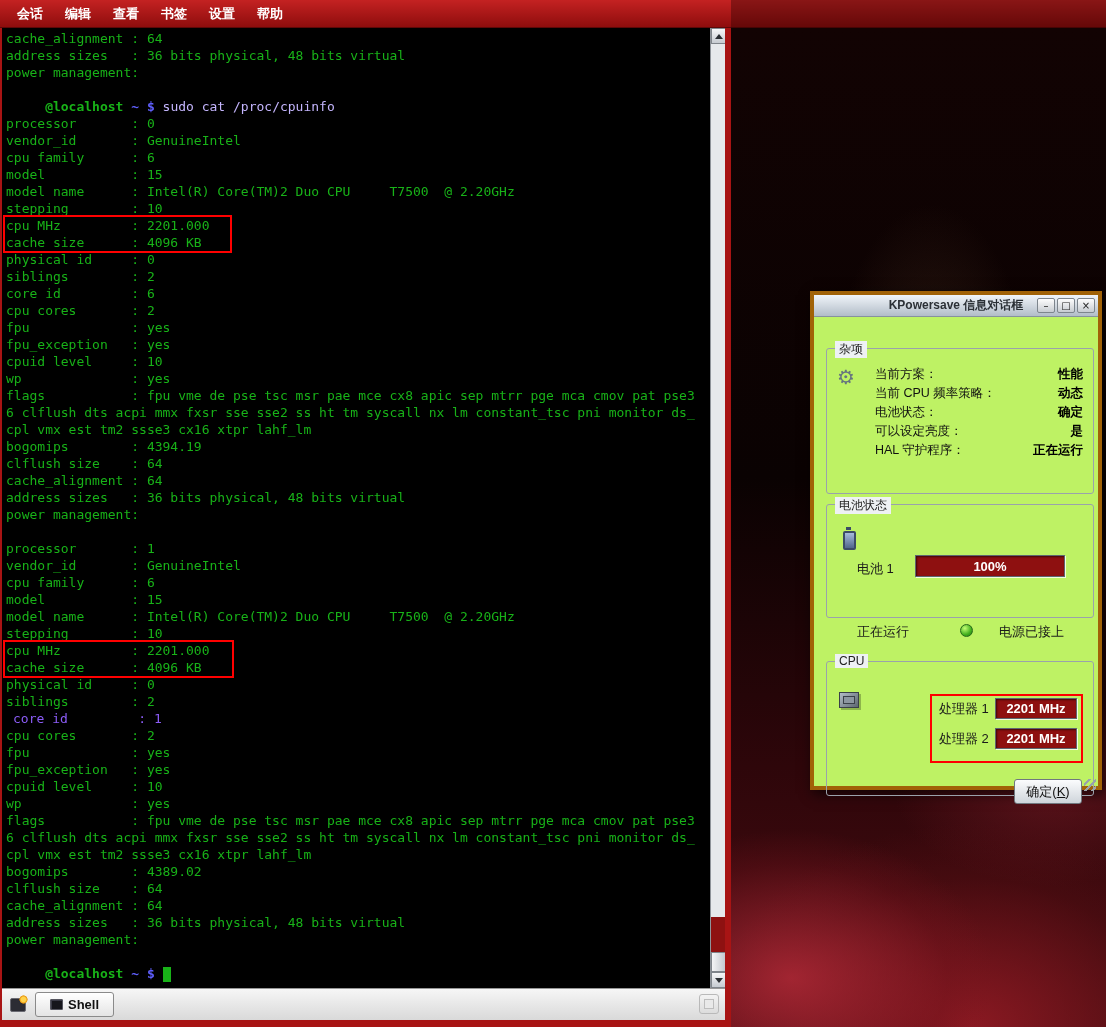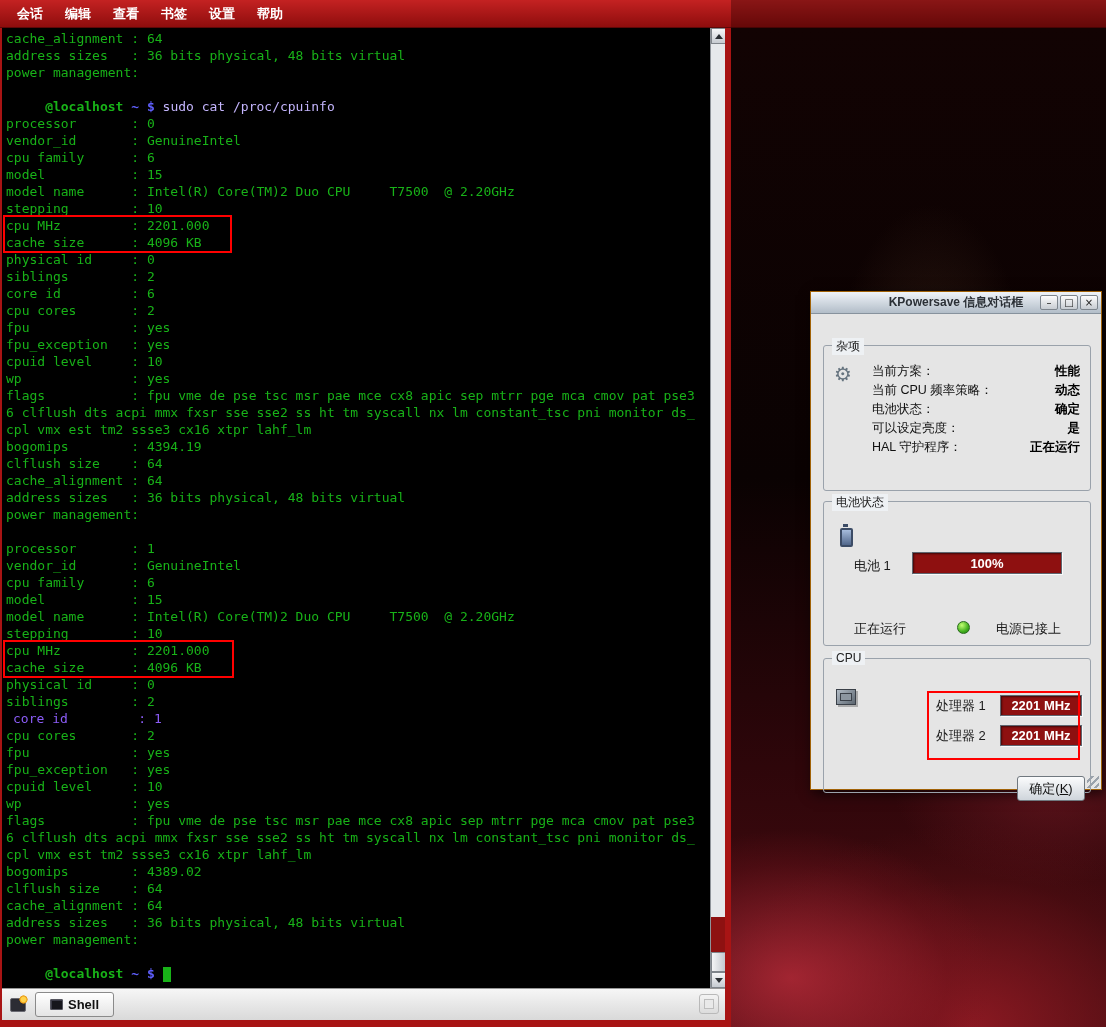--- a/index.html
+++ b/index.html
@@ -59,34 +59,34 @@
   .tab{height:25px;display:flex;align-items:center;gap:5px;padding:0 14px;
     background:linear-gradient(#ffffff,#e4e4e4);border:1px solid #8a8a8a;border-radius:3px;
     font-size:13px;font-weight:bold;color:#111;}
   .tab-screen{width:13px;height:11px;background:#16161c;border:1px solid #55555f;border-radius:1px;
     box-shadow:inset 1px 1px 0 #3a3a46;}
   .tb-right-btn{position:absolute;right:6px;top:5px;width:20px;height:20px;border:1px solid #b9b9b9;
     border-radius:3px;background:linear-gradient(#f3f3f3,#dcdcdc);}
   .tb-right-btn::after{content:"";position:absolute;inset:4px;border:1px solid #bdbdbd;background:#e9e9e9;}
 
   
-  .dialog{position:absolute;left:810px;top:291px;width:292px;height:499px;background:#e5e5e5;
-    border:1px solid #a16207;box-shadow:3px 4px 12px rgba(0,0,0,.65);font-size:13px;color:#1a1a1a;}
+  .dialog{position:absolute;left:810px;top:291px;width:292px;height:499px;background:#bef264;
+    border:4px solid #a16207;box-shadow:3px 4px 12px rgba(0,0,0,.65);font-size:13px;color:#1a1a1a;}
   .titlebar{position:relative;height:22px;background:linear-gradient(#f0f4f9,#b2bdc8);
     border-bottom:1px solid #87929d;display:flex;align-items:center;}
   .title-text{flex:1;text-align:center;font-size:12px;font-weight:bold;color:#2b3036;}
   .tb-btns{position:absolute;right:3px;top:3px;display:flex;gap:2px;}
   .tb-btn{width:18px;height:15px;background:linear-gradient(#fdfdfd,#c7ccd2);border:1px solid #7d858d;
     border-radius:2px;font-size:10px;line-height:13px;text-align:center;color:#222;
     font-family:"DejaVu Sans",sans-serif;}
   .dlg-body{position:relative;height:476px;}
   .grp{position:absolute;left:12px;width:268px;border:1px solid #9aa2ab;border-radius:3px;}
   .grp-label{position:absolute;top:-8px;left:8px;background:#eef1f4;padding:0 4px;font-size:12px;color:#222;}
   .grp-misc{top:31px;height:146px;}
-  .grp-battery{top:187px;height:145px;}
+  .grp-battery{top:187px;height:114px;}
   .grp-cpu{top:344px;height:135px;}
 
   .gear-icon{position:absolute;left:10px;top:16px;font-size:20px;color:#66747f;
     font-family:"DejaVu Sans",sans-serif;}
   .misc-rows{position:absolute;left:48px;top:16px;right:10px;}
   .info-row{display:flex;justify-content:space-between;height:19px;line-height:19px;}
   .info-label{font-size:12.5px;color:#111;}
   .info-value{font-size:12.5px;font-weight:bold;color:#000;}
 
   .battery-icon{position:absolute;left:16px;top:26px;width:13px;height:19px;border:2px solid #3c4c66;
@@ -98,21 +98,21 @@
   .battery-bar{position:absolute;left:88px;top:50px;width:150px;height:22px;}
   .adapter-label{position:absolute;left:30px;top:118px;font-size:13px;}
   .led{position:absolute;left:133px;top:119px;width:13px;height:13px;border-radius:50%;
     background:radial-gradient(circle at 35% 30%,#c2ff72,#43b01f 60%,#1d7a10);border:1px solid #27691a;}
   .adapter-status{position:absolute;left:172px;top:118px;font-size:13px;}
 
   .cpu-icon{position:absolute;left:12px;top:30px;width:20px;height:16px;
     background:linear-gradient(135deg,#b2bcc6,#5c6670);border:1px solid #3a4048;box-shadow:2px 2px 0 rgba(0,0,0,.25);}
   .cpu-icon::after{content:"";position:absolute;inset:3px;border:1px solid #3a4048;background:#8c96a0;}
   .cpu-rows{position:absolute;inset:0;}
-  .cpu-row{position:absolute;left:112px;height:21px;display:flex;align-items:center;gap:12px;}
+  .cpu-row{position:absolute;left:112px;height:21px;display:flex;align-items:center;gap:4px;}
   .cpu-label{width:52px;font-size:13px;white-space:nowrap;}
   .cpu-bar{width:82px;height:21px;}
   .hl-cpu{left:103px;top:32px;width:153px;height:69px;}
 
   .ok-btn{position:absolute;right:16px;top:462px;width:68px;height:25px;
     background:linear-gradient(#fbfcfd,#cfd5db);border:1px solid #70787f;border-radius:3px;
     font-size:13px;color:#111;display:flex;align-items:center;justify-content:center;}
   .ok-btn u{text-decoration:underline;}
   .grip{position:absolute;right:2px;bottom:2px;width:12px;height:12px;
     background:repeating-linear-gradient(135deg,transparent 0 3px,#9aa2ab 3px 5px);}

